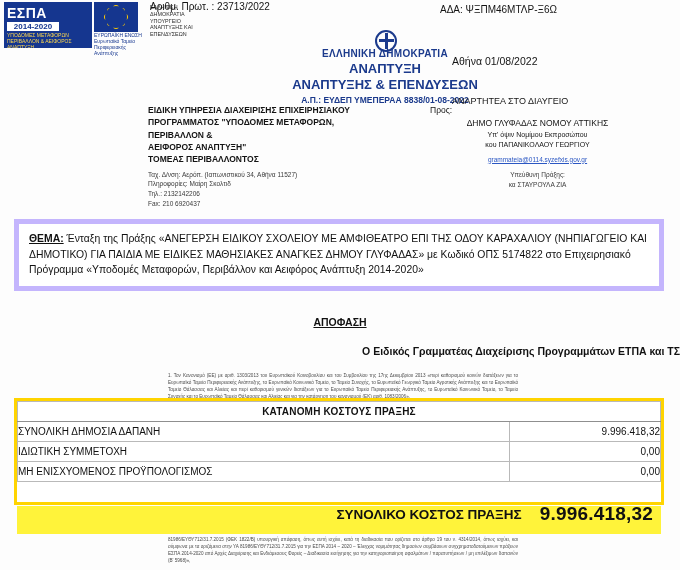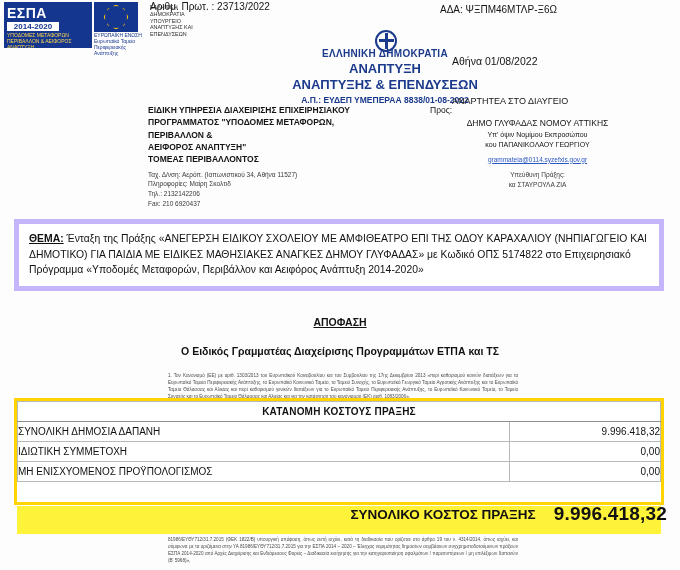--- a/index.html
+++ b/index.html
@@ -271,21 +271,21 @@
     font-size: 10.5px;
     font-weight: bold;
     text-decoration: underline;
     color: #111;
   }
   .secretary {
     position: absolute;
     left: 0;
     top: 345px;
     width: 680px;
-    text-align: center;
+    text-align: right;
     font-size: 10.5px;
     font-weight: bold;
     color: #111;
   }
 
   
   .legal {
     position: absolute;
     left: 168px;
     top: 372px;
@@ -338,21 +338,20 @@
     position: absolute;
     left: 17px;
     top: 506px;
     width: 644px;
     height: 16px;
     display: flex;
     align-items: center;
     justify-content: flex-end;
     box-sizing: border-box;
     padding-right: 8px;
-    margin-left: 14px;
   }
   .total-row .t-label {
     font-size: 13.5px;
     font-weight: bold;
     color: #111;
     margin-right: 18px;
   }
   .total-row .t-value {
     font-size: 19px;
     font-weight: bold;

